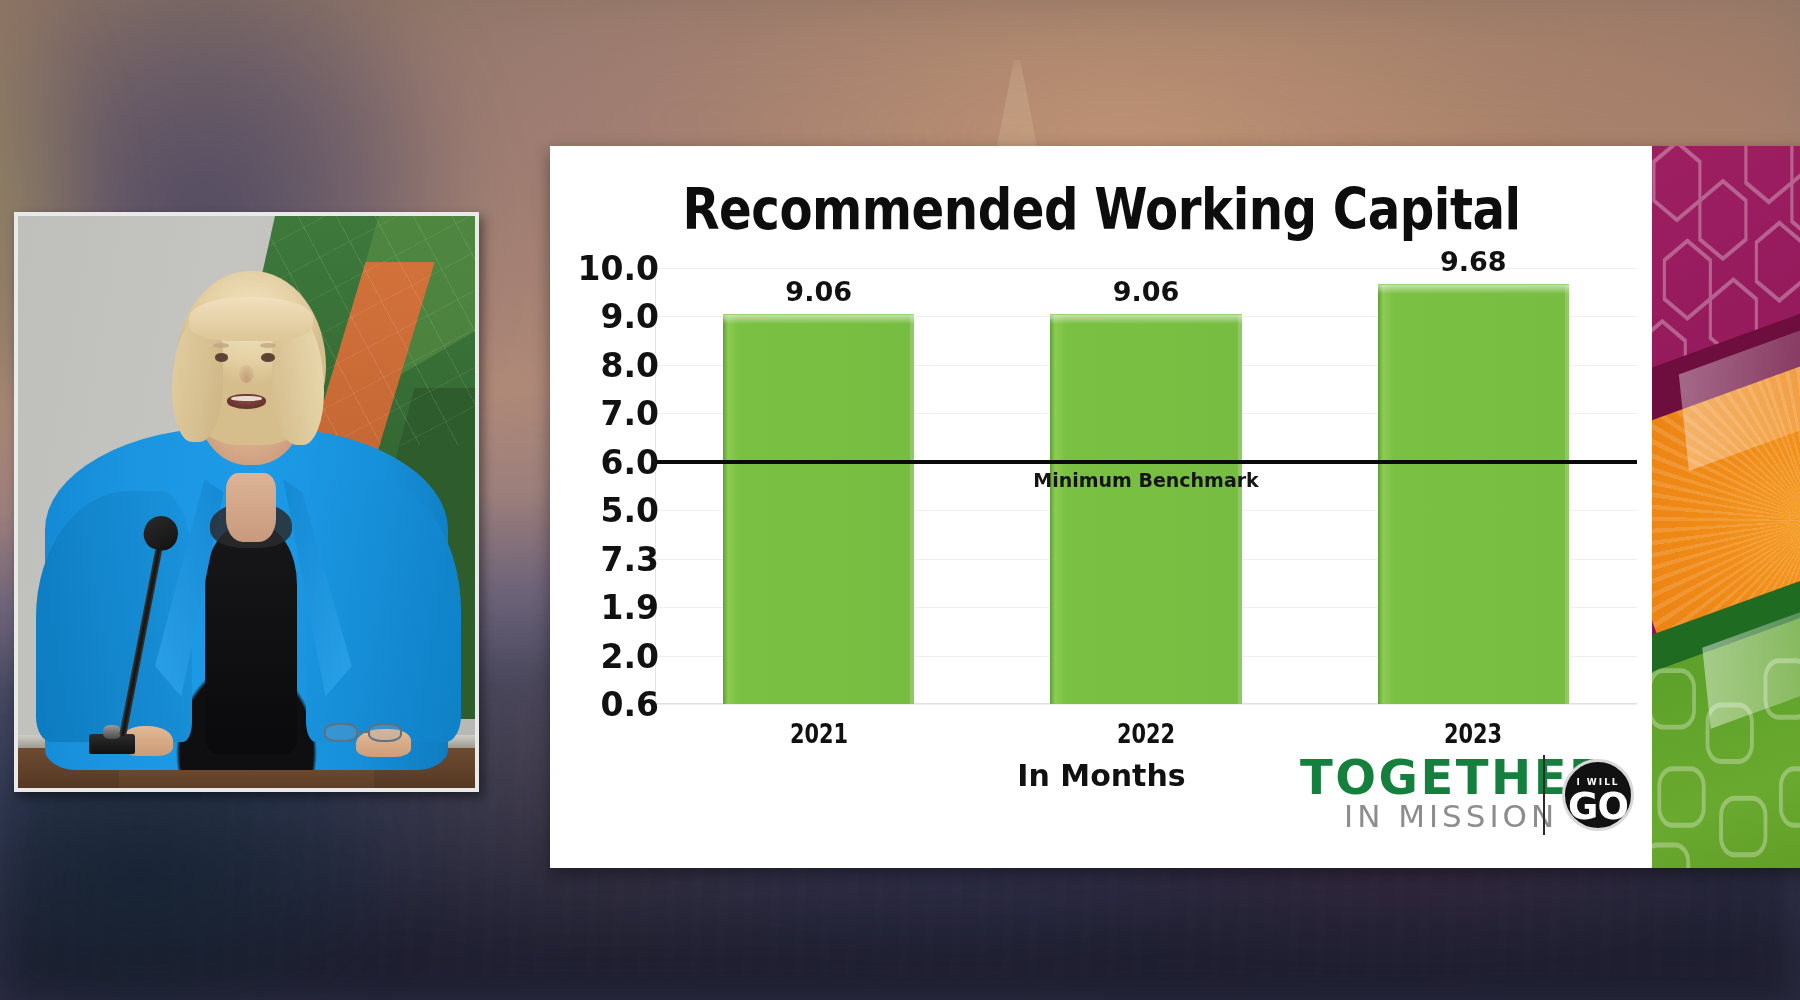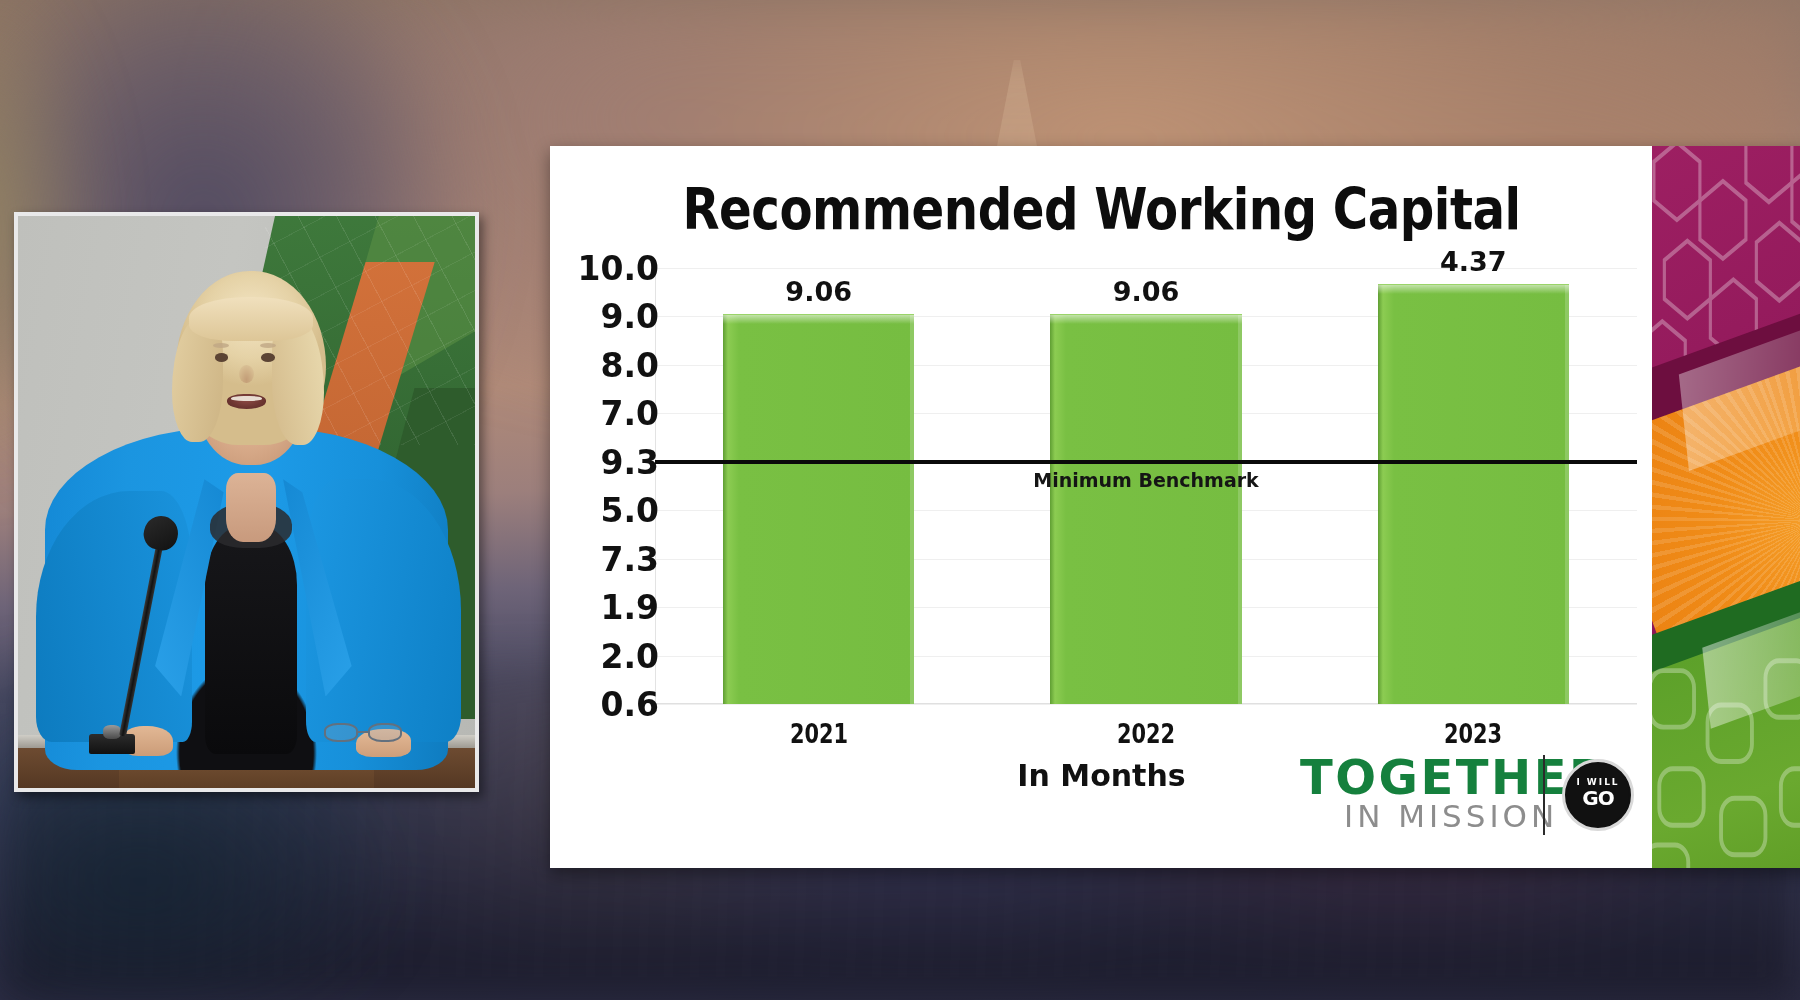--- a/index.html
+++ b/index.html
@@ -427,21 +427,21 @@
     box-shadow:0 0 0 2px #111 inset;
   }
   #badge-iwill {
     position:absolute; left:0; top:15px; width:100%; text-align:center;
     font-family:"DejaVu Sans","Liberation Sans",sans-serif;
     font-size:9px; font-weight:bold; letter-spacing:2px; color:#fff;
   }
   #badge-go {
     position:absolute; left:0; top:26px; width:100%; text-align:center;
     font-family:"DejaVu Sans","Liberation Sans",sans-serif;
-    font-size:20px; font-weight:bold; letter-spacing:-1px; color:#fff;
+    font-size:37px; font-weight:bold; letter-spacing:-1px; color:#fff;
     line-height:1;
   }
 </style>
 </head>
 <body>
 
 <div id="backdrop">
   <div class="bg-layer bg-base"></div>
   <div class="bg-layer bg-warm-top"></div>
   <div class="bg-layer bg-purple-left"></div>
@@ -528,31 +528,31 @@
         </div>
       <div id="benchline" style="top: 191.778px; background: rgb(10, 10, 10);"></div>
       <div id="benchlabel" style="left: 491px; top: 200.778px;">Minimum Benchmark</div>
     </div>
 
     <div id="ylabels">
         <div class="ylabel" style="top: 0px;">10.0</div>
         <div class="ylabel" style="top: 48.4444px;">9.0</div>
         <div class="ylabel" style="top: 96.8889px;">8.0</div>
         <div class="ylabel" style="top: 145.333px;">7.0</div>
-        <div class="ylabel" style="top: 193.778px;">9.3</div>
+        <div class="ylabel" style="top: 193.778px;">6.0</div>
         <div class="ylabel" style="top: 242.222px;">5.0</div>
         <div class="ylabel" style="top: 290.667px;">7.3</div>
         <div class="ylabel" style="top: 339.111px;">1.9</div>
         <div class="ylabel" style="top: 387.556px;">2.0</div>
         <div class="ylabel" style="top: 436px;">0.6</div>
       </div>
     <div id="barlabels">
         <div class="bar-label" style="left: 268.667px; top: 129.538px;">9.06</div>
         <div class="bar-label" style="left: 596px; top: 129.538px;">9.06</div>
-        <div class="bar-label" style="left: 923.333px; top: 99.5022px;">4.37</div>
+        <div class="bar-label" style="left: 923.333px; top: 99.5022px;">9.68</div>
       </div>
     <div id="xlabels">
         <div class="xlabel" style="left: 268.667px; top: 572px;">2021</div>
         <div class="xlabel" style="left: 596px; top: 572px;">2022</div>
         <div class="xlabel" style="left: 923.333px; top: 572px;">2023</div>
       </div>
 
     <div id="axis-caption">In Months</div>
 
     <div id="logo">

